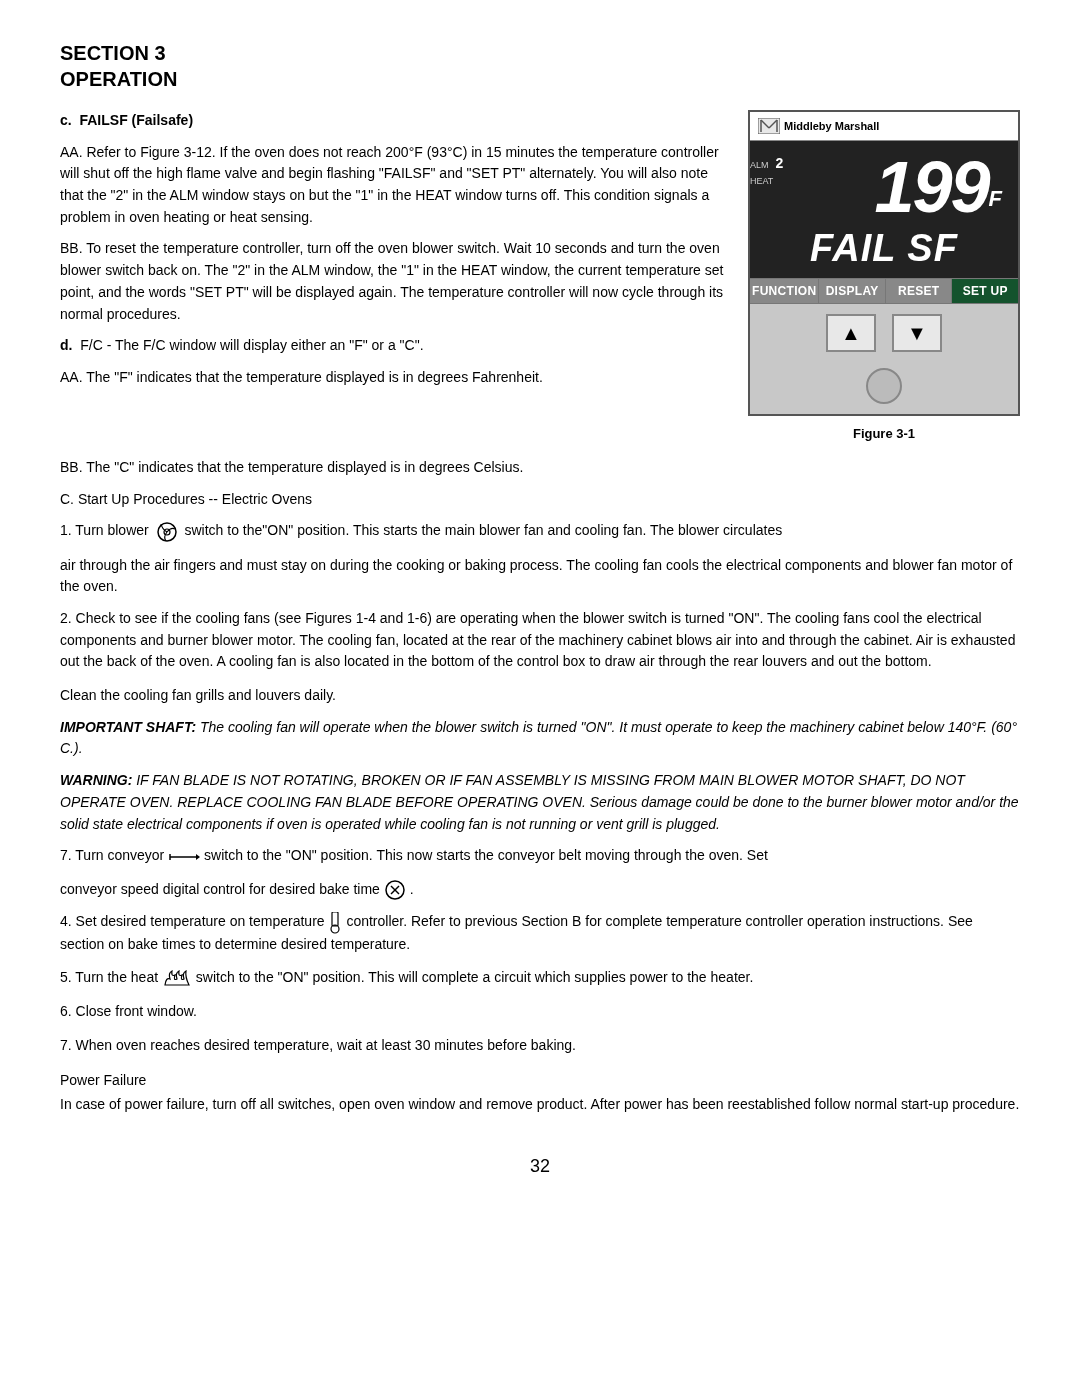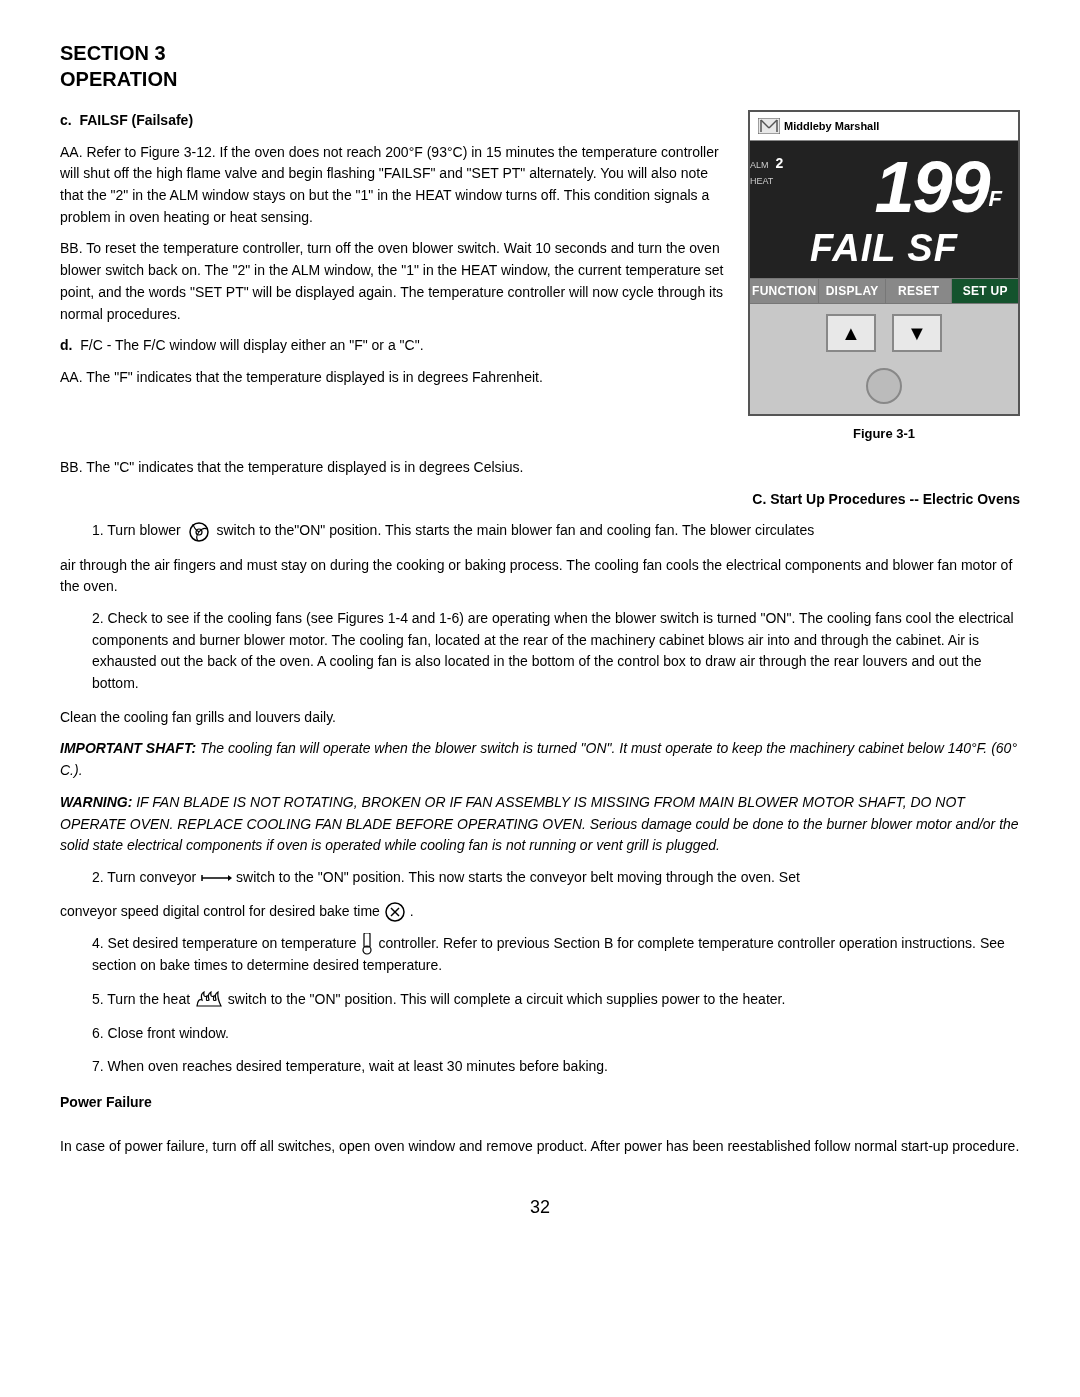--- a/index.html
+++ b/index.html
@@ -184,47 +184,45 @@
 
     .figure-label {
       font-size: 13px;
       font-weight: bold;
       margin-top: 4px;
       text-align: center;
     }
 
     
     .section-c-header {
-      font-weight: bold;
+      font-weight: normal;
       margin-bottom: 10px;
       margin-top: 8px;
-      text-align: right;
     }
 
     .numbered-item {
       margin-bottom: 12px;
       line-height: 1.55;
-      margin-left: 32px;
     }
 
     .important-note {
       font-style: italic;
       margin-bottom: 10px;
       line-height: 1.55;
     }
 
     .warning-note {
       font-style: italic;
       margin-bottom: 10px;
       line-height: 1.55;
     }
 
     .power-failure-header {
-      font-weight: bold;
-      margin-bottom: 22px;
+      font-weight: normal;
+      margin-bottom: 2px;
       margin-top: 14px;
     }
 
     .page-number {
       text-align: center;
       margin-top: 40px;
       font-size: 18px;
     }
 
     .clean-text {
@@ -338,21 +336,21 @@
   <strong><em><span>IMPORTANT SHAFT:</span></em></strong>
   <em> The cooling fan will operate when the blower switch is turned "ON". It must operate to keep the machinery cabinet below 140°F. (60° C.).</em>
 </p>
 
 <p class="warning-note">
   <strong><em><span>WARNING:</span></em></strong>
   <em> IF FAN BLADE IS NOT ROTATING, BROKEN OR IF FAN ASSEMBLY IS MISSING FROM MAIN BLOWER MOTOR SHAFT, DO NOT OPERATE OVEN. REPLACE COOLING FAN BLADE BEFORE OPERATING OVEN. Serious damage could be done to the burner blower motor and/or the solid state electrical components if oven is operated while cooling fan is not running or vent grill is plugged.</em>
 </p>
 
 <p class="numbered-item">
-  <span>2. Turn conveyor</span>
+  <span>7. Turn conveyor</span>
   
   <svg width="32" height="16" viewBox="0 0 32 16" style="display:inline-block;vertical-align:middle;">
     <line x1="2" y1="8" x2="28" y2="8" stroke="#000" stroke-width="1.5"></line>
     <polygon points="28,5 32,8 28,11" fill="#000"></polygon>
     <line x1="2" y1="5" x2="2" y2="11" stroke="#000" stroke-width="1.5"></line>
   </svg>
   <span>switch to the "ON" position. This now starts the conveyor belt moving through the oven. Set</span>
 </p>
 <p>
   <span>conveyor speed digital control for desired bake time</span>

